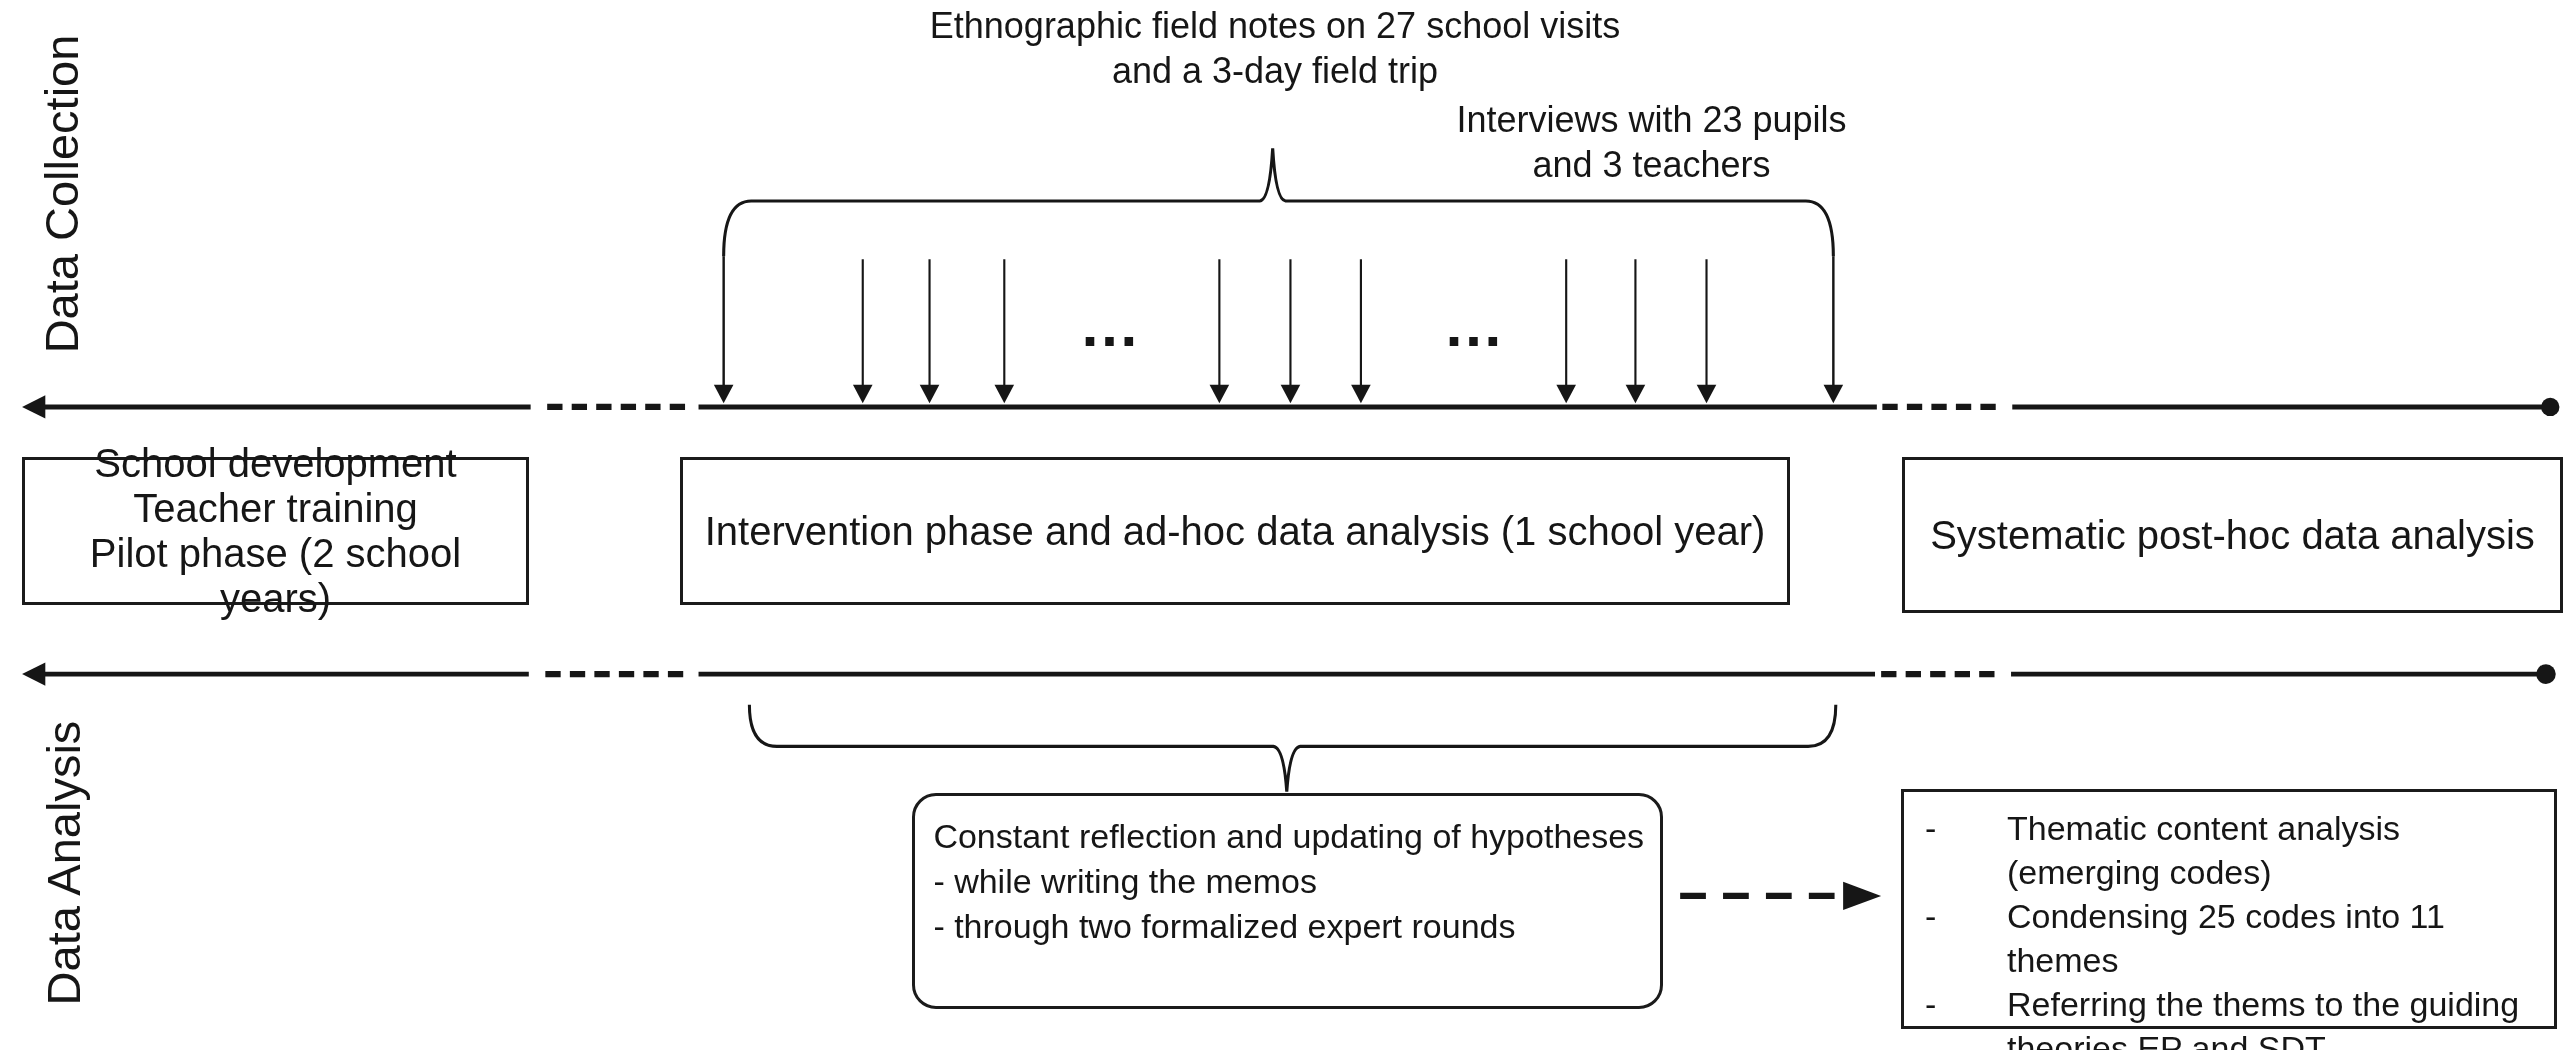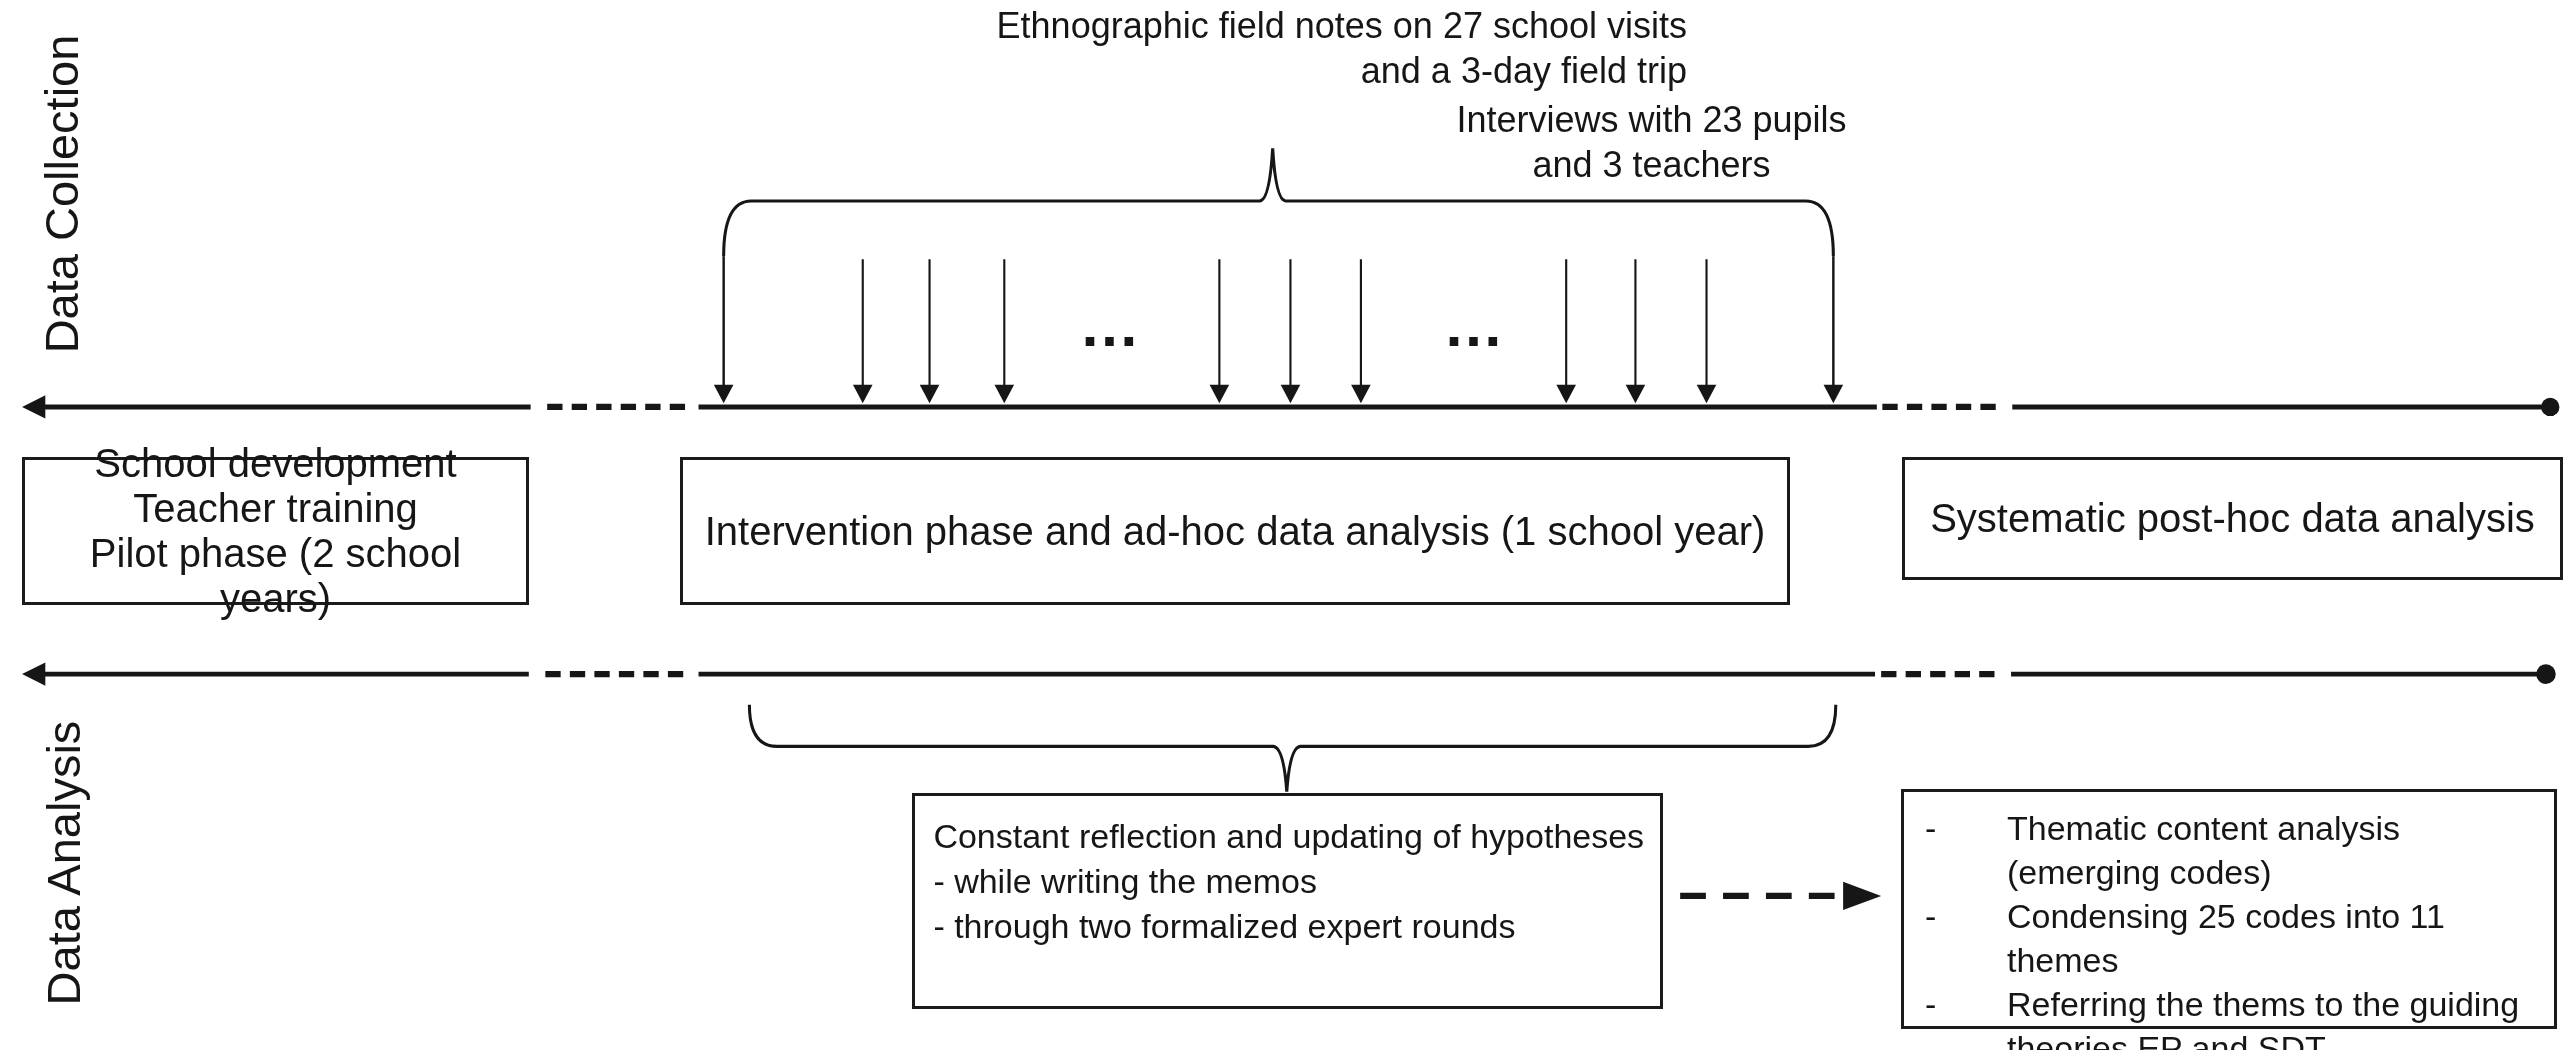--- a/index.html
+++ b/index.html
@@ -164,35 +164,35 @@
     </g>
   </svg>
 
   <div class="rotated-label" style="left:61px; top:194px;">
     <span>Data Collection</span>
   </div>
   <div class="rotated-label" style="left:63px; top:863px;">
     <span>Data Analysis</span>
   </div>
 
-  <div class="label" style="left:927px; top:2.5px; width:760px;text-align:right;">Ethnographic field notes on 27 school visits
+  <div class="label" style="left:895px; top:2.5px; width:760px;">Ethnographic field notes on 27 school visits
 and a 3-day field trip</div>
   <div class="label" style="left:1345px; top:97px; width:613px;">Interviews with 23 pupils
 and 3 teachers</div>
 
   <div class="dots" style="left:1110px; top:325px;">…</div>
   <div class="dots" style="left:1474px; top:325px;">…</div>
 
   <div class="phase-box" style="left:22px; top:457px; width:507px; height:148px;">School development
 Teacher training
 Pilot phase (2 school years)</div>
   <div class="phase-box" style="left:680px; top:457px; width:1110px; height:148px;">Intervention phase and ad-hoc data analysis (1 school year)</div>
-  <div class="phase-box" style="left:1902px; top:457px; width:661px; height:123px;">Systematic post-hoc data analysis</div>
-
-  <div class="note-box reflection" style="left:912px; top:793px; width:751px; height:216px;">
+  <div class="phase-box" style="left:1902px; top:457px; width:661px; height:156px;">Systematic post-hoc data analysis</div>
+
+  <div class="note-box reflection" style="left:912px; top:793px; width:751px; height:216px;border-radius:24px;">
     <div class="line">Constant reflection and updating of hypotheses</div>
     <div class="line">- while writing the memos</div>
     <div class="line">- through two formalized expert rounds</div>
   </div>
 
   <div class="note-box analysis" style="left:1901px; top:789px; width:656px; height:240px;">
     <div class="bullet-row">
       <span class="marker">-</span>
       <span class="btext">Thematic content analysis (emerging codes)</span>
     </div>

